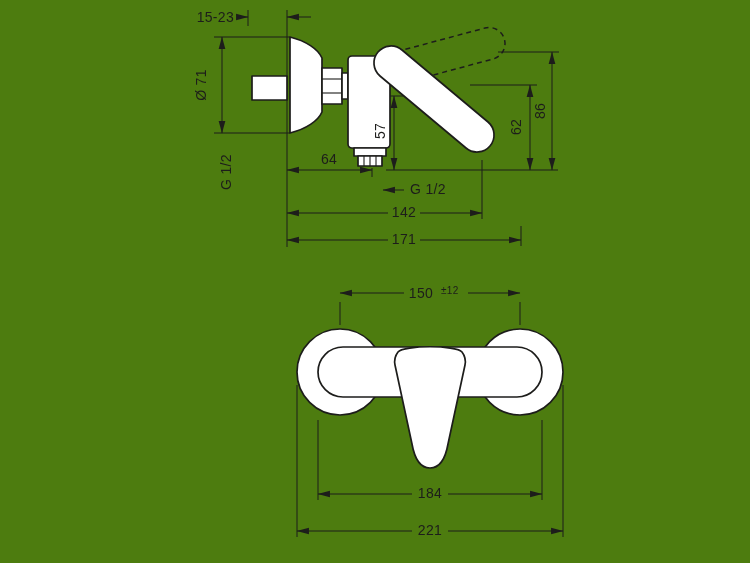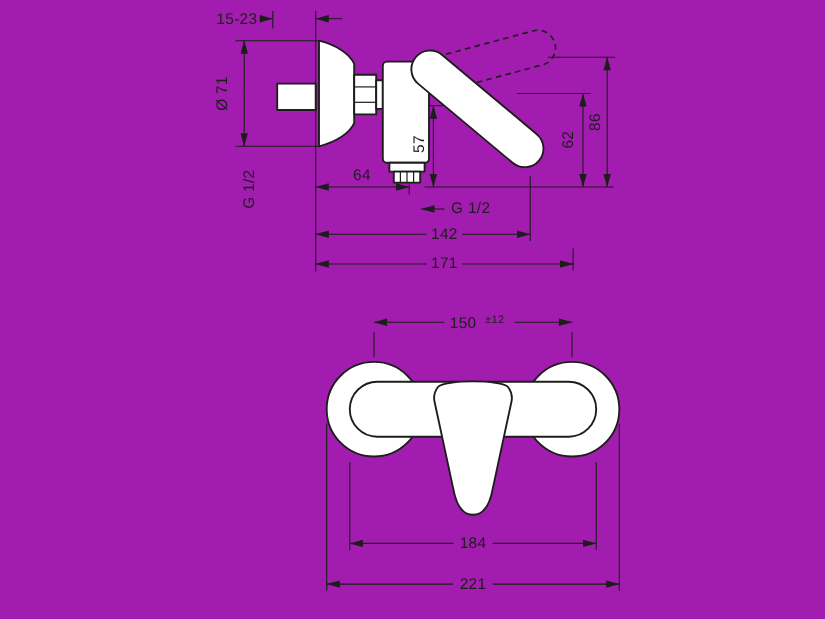--- a/index.html
+++ b/index.html
@@ -1,19 +1,19 @@
 <!DOCTYPE html>
 <html><head>
 <meta charset="utf-8">
 <style>
   html,body{margin:0;padding:0;background:#ffffff;}
   .canvas{
     position:relative;
     width:750px;height:563px;
-    background:#a21caf;
+    background:#4d7c0f;
     font-family:"Liberation Sans", sans-serif;
     overflow:hidden;
   }
   svg{display:block;}
   text{
     font-family:"Liberation Sans", sans-serif;
     font-size:14px;
     fill:#1d1d1b;
     letter-spacing:0.3px;
   }

